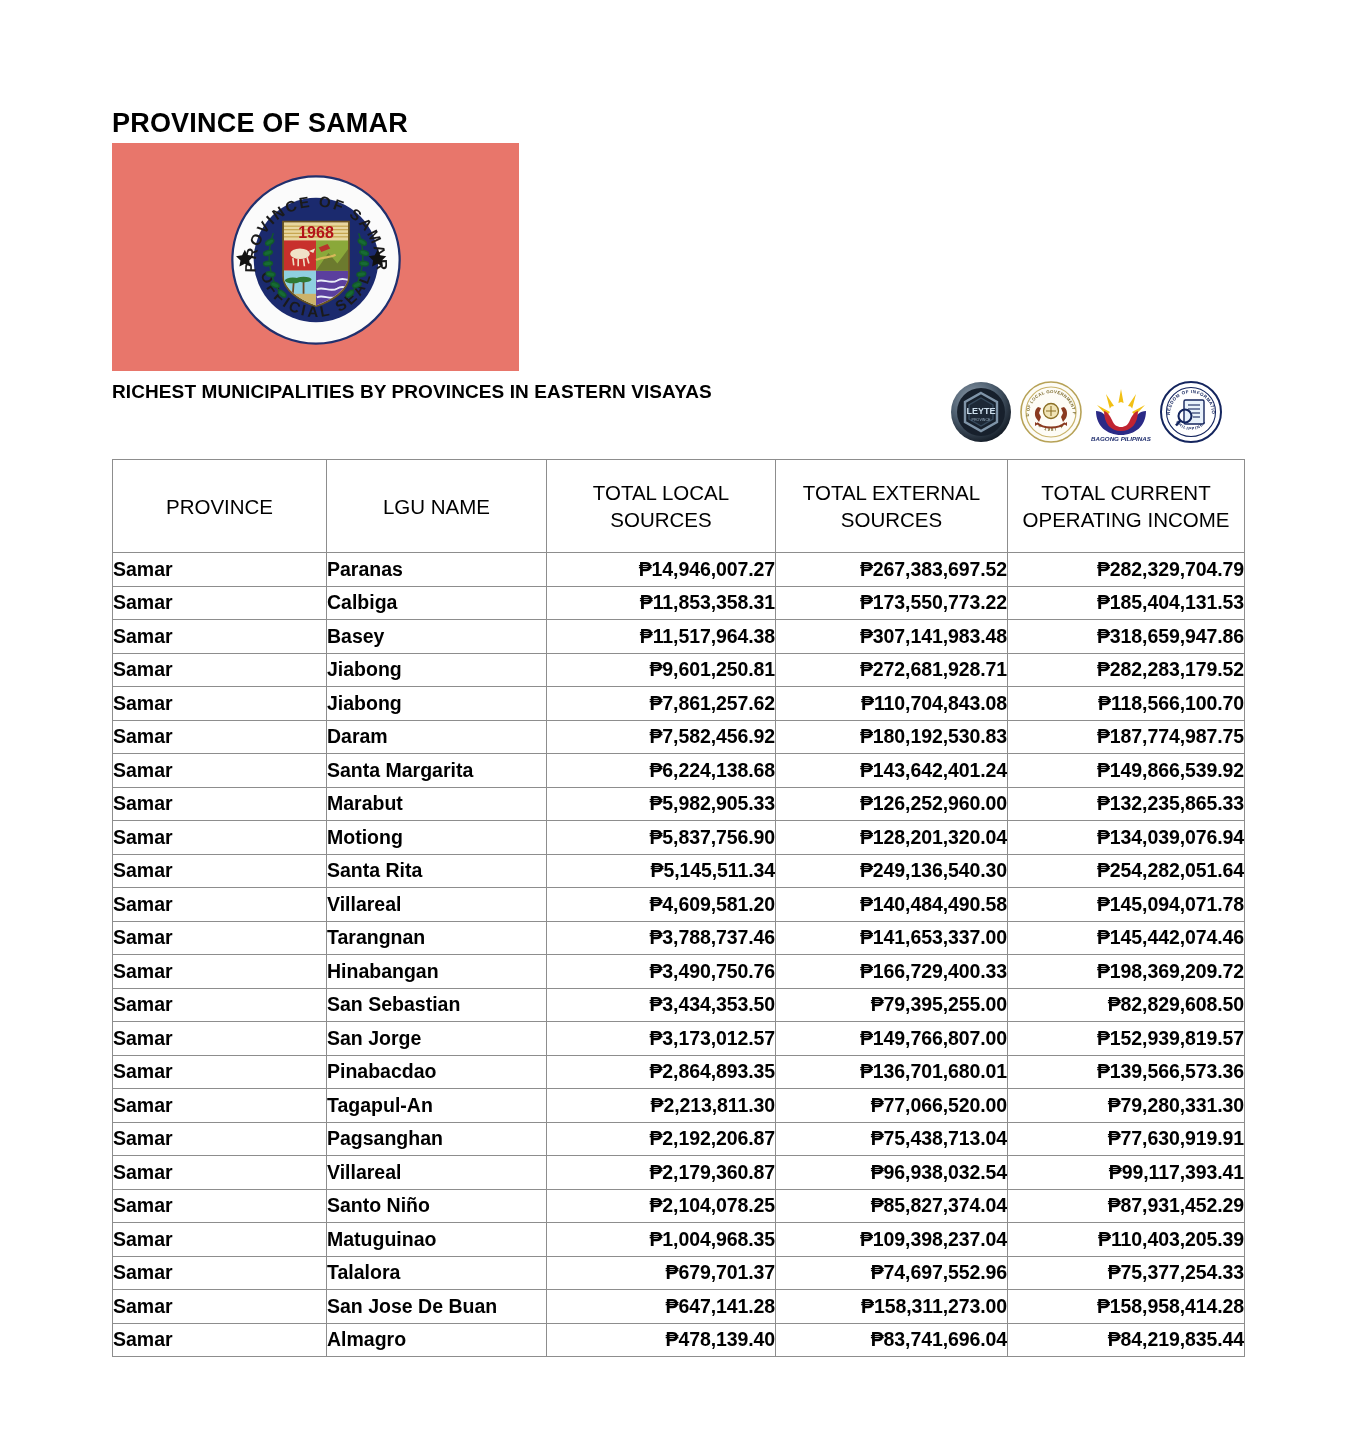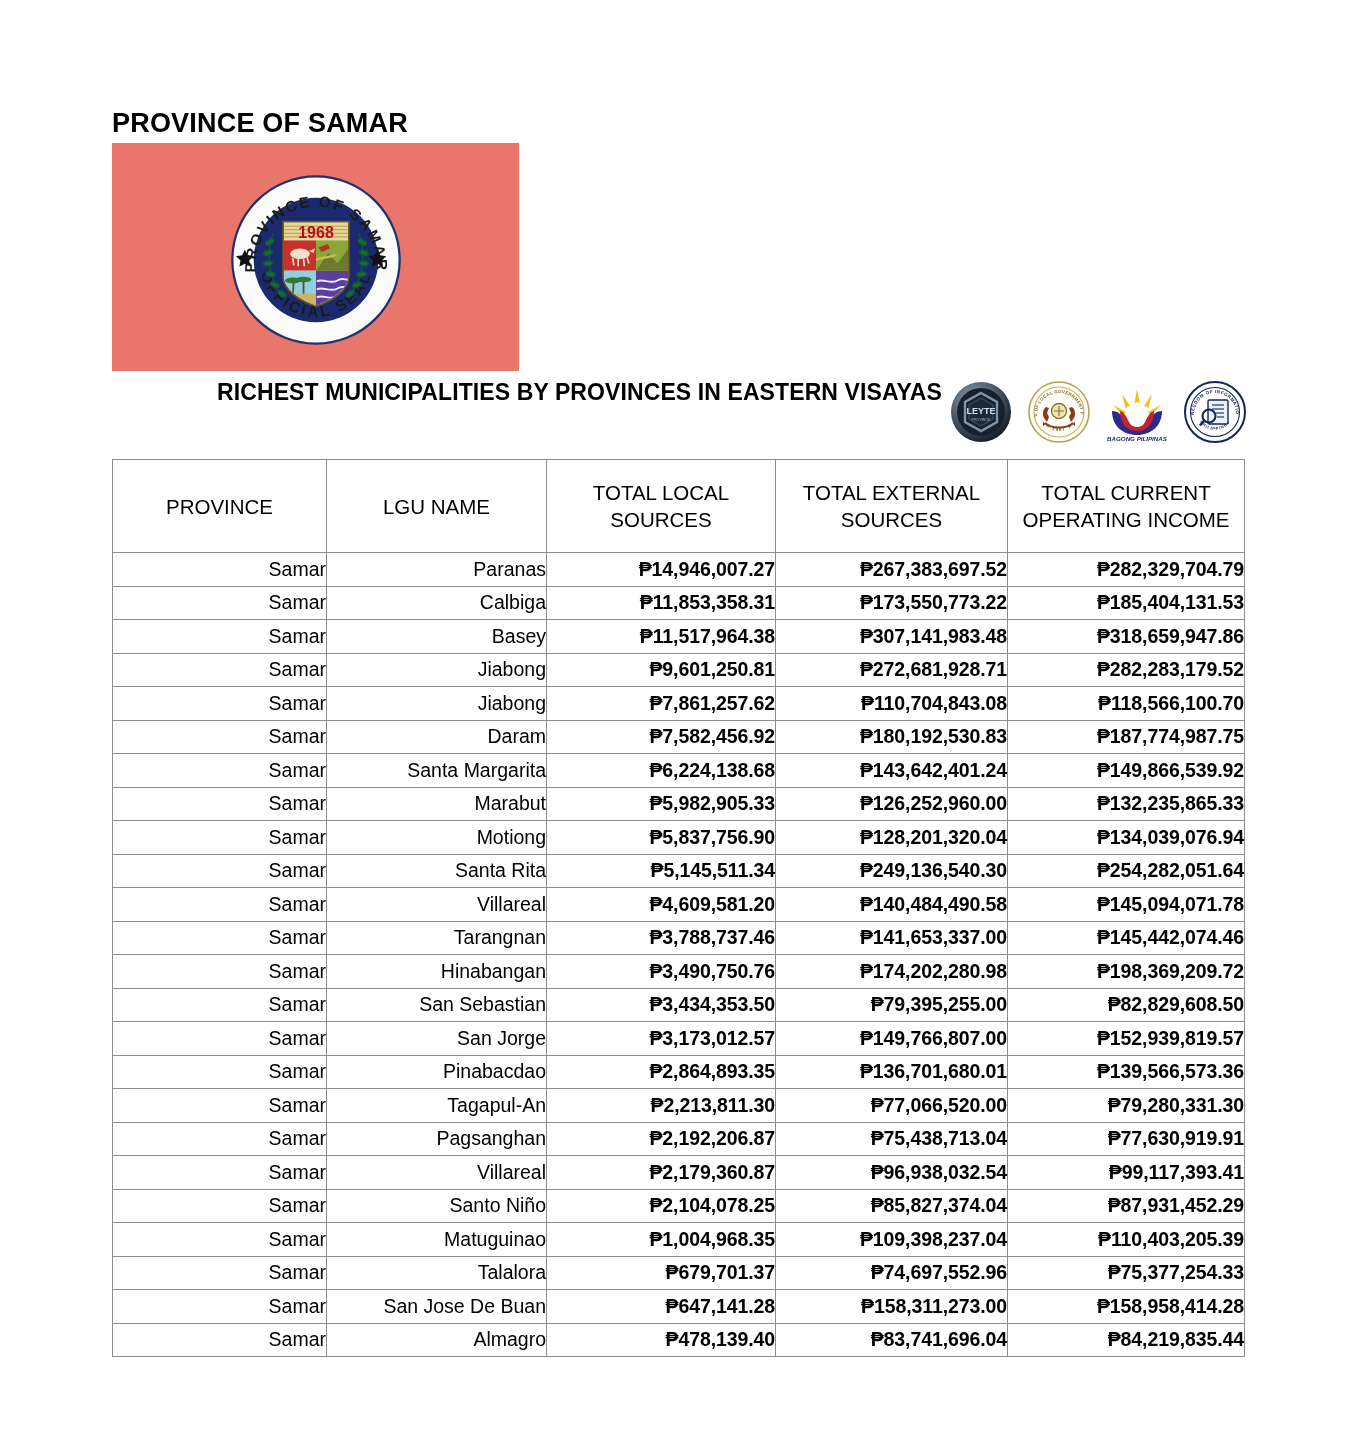--- a/index.html
+++ b/index.html
@@ -55,36 +55,35 @@
   .seal svg { display: block; width: 178px; height: 178px; }
 
   
   .subtitle-block {
     position: absolute;
     left: 112px;
     top: 380px;
     width: 830px;
   }
   .subtitle-line {
-    font-size: 23px;
+    font-size: 19px;
     font-weight: bold;
     line-height: 24.5px;
     white-space: nowrap;
     letter-spacing: 0.1px;
-    text-align: right;
   }
 
   
   .logo-row {
     position: absolute;
     left: 950px;
     top: 381px;
     display: flex;
     align-items: flex-start;
-    gap: 16px;
+    gap: 8px;
   }
   .logo-wrap { width: 62px; height: 62px; position: relative; }
   .logo-wrap svg { display: block; width: 62px; height: 62px; }
 
   
   .table-wrap {
     position: absolute;
     left: 112px;
     top: 459px;
     width: 1132px;
@@ -108,23 +107,23 @@
     vertical-align: middle;
     line-height: 27px;
     padding: 0 6px;
   }
   table.sre tbody td {
     height: 32.5px;
     vertical-align: middle;
     white-space: nowrap;
   }
   td.c-prov, td.c-lgu {
-    text-align: right;
+    text-align: left;
     padding-left: 8px;
-    font-weight: normal;
+    font-weight: bold;
     font-size: 20.5px;
   }
   td.c-num {
     text-align: right;
     padding-right: 7px;
     font-weight: bold;
     font-size: 20px;
     letter-spacing: -0.1px;
   }
   col.w-prov { width: 214px; }
@@ -431,21 +430,21 @@
             <td class="c-prov">Samar</td>
             <td class="c-lgu">Tarangnan</td>
             <td class="c-num">₱3,788,737.46</td>
             <td class="c-num">₱141,653,337.00</td>
             <td class="c-num">₱145,442,074.46</td>
           </tr>
           <tr>
             <td class="c-prov">Samar</td>
             <td class="c-lgu">Hinabangan</td>
             <td class="c-num">₱3,490,750.76</td>
-            <td class="c-num">₱174,202,280.98</td>
+            <td class="c-num">₱166,729,400.33</td>
             <td class="c-num">₱198,369,209.72</td>
           </tr>
           <tr>
             <td class="c-prov">Samar</td>
             <td class="c-lgu">San Sebastian</td>
             <td class="c-num">₱3,434,353.50</td>
             <td class="c-num">₱79,395,255.00</td>
             <td class="c-num">₱82,829,608.50</td>
           </tr>
           <tr>

